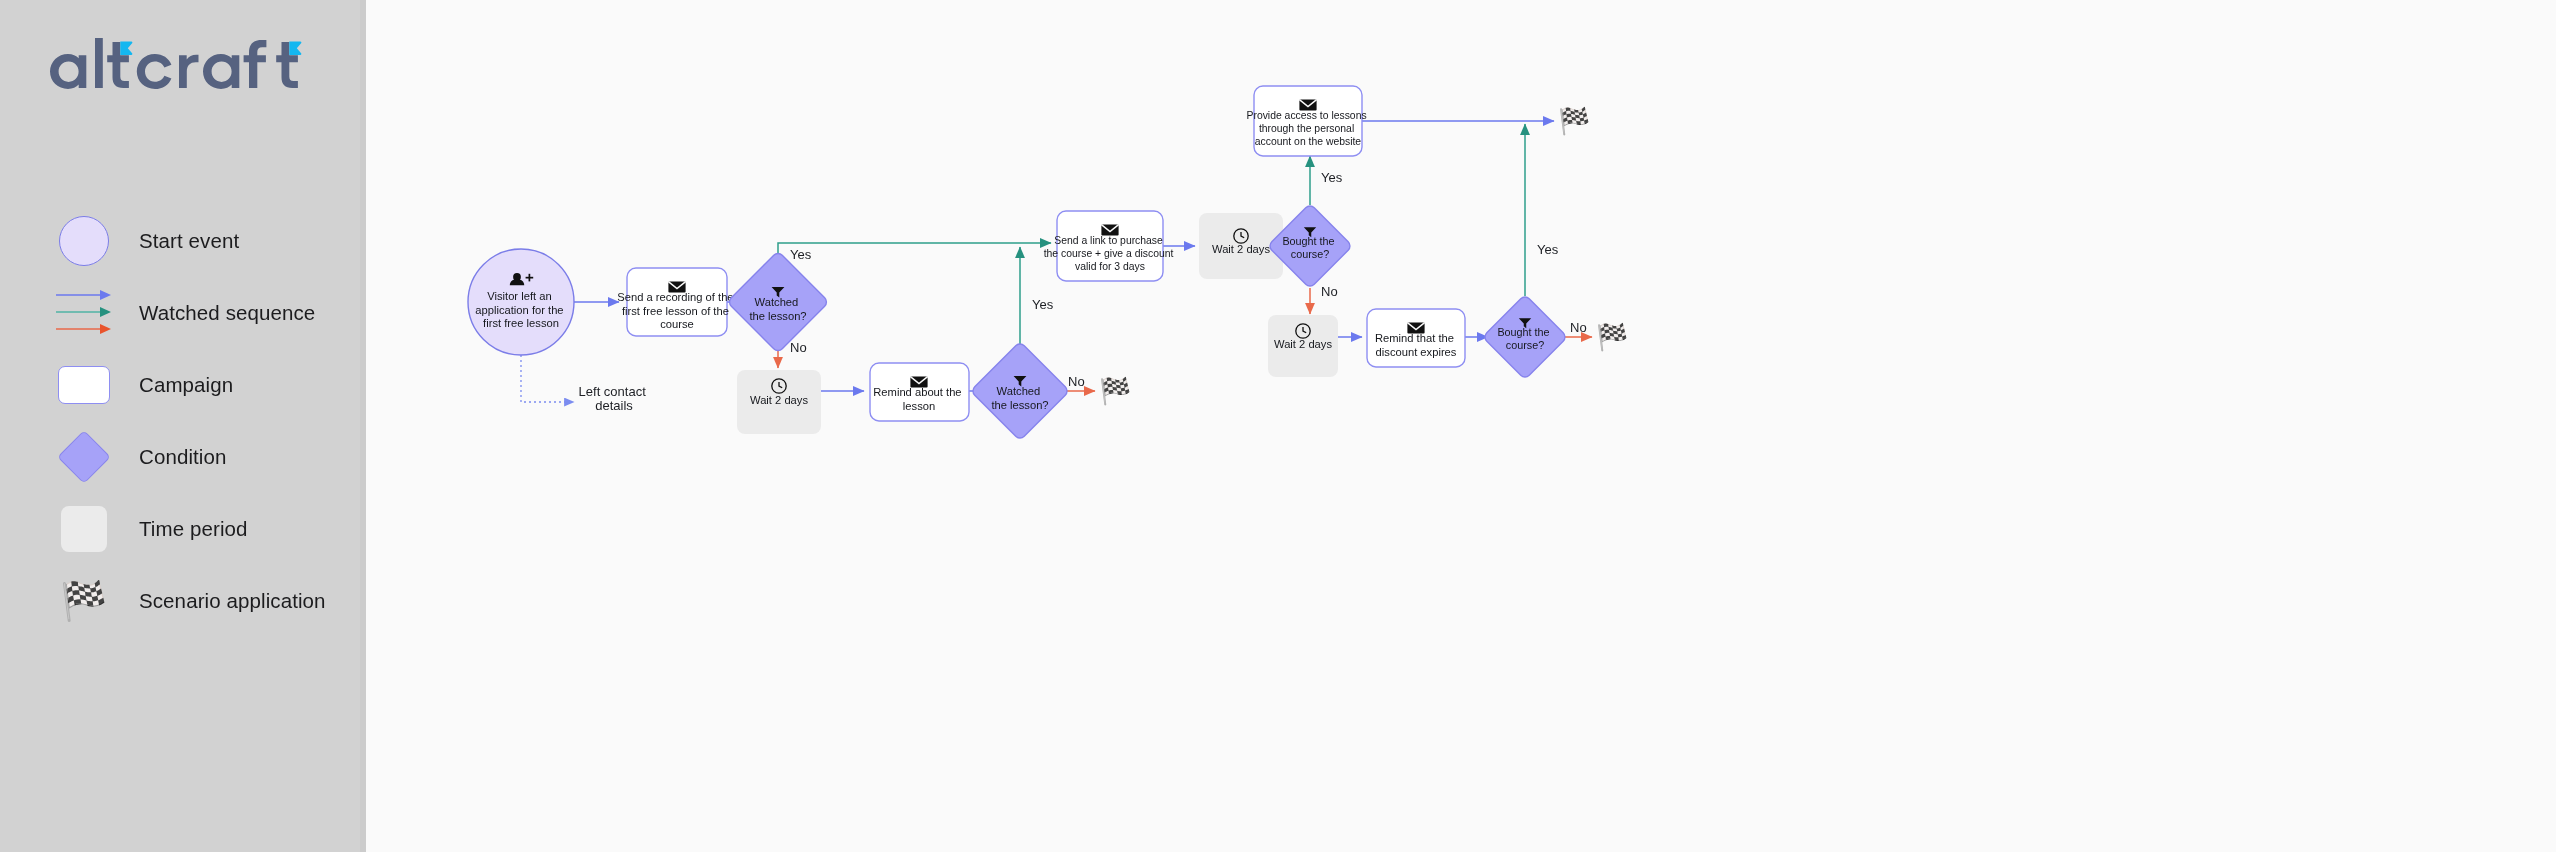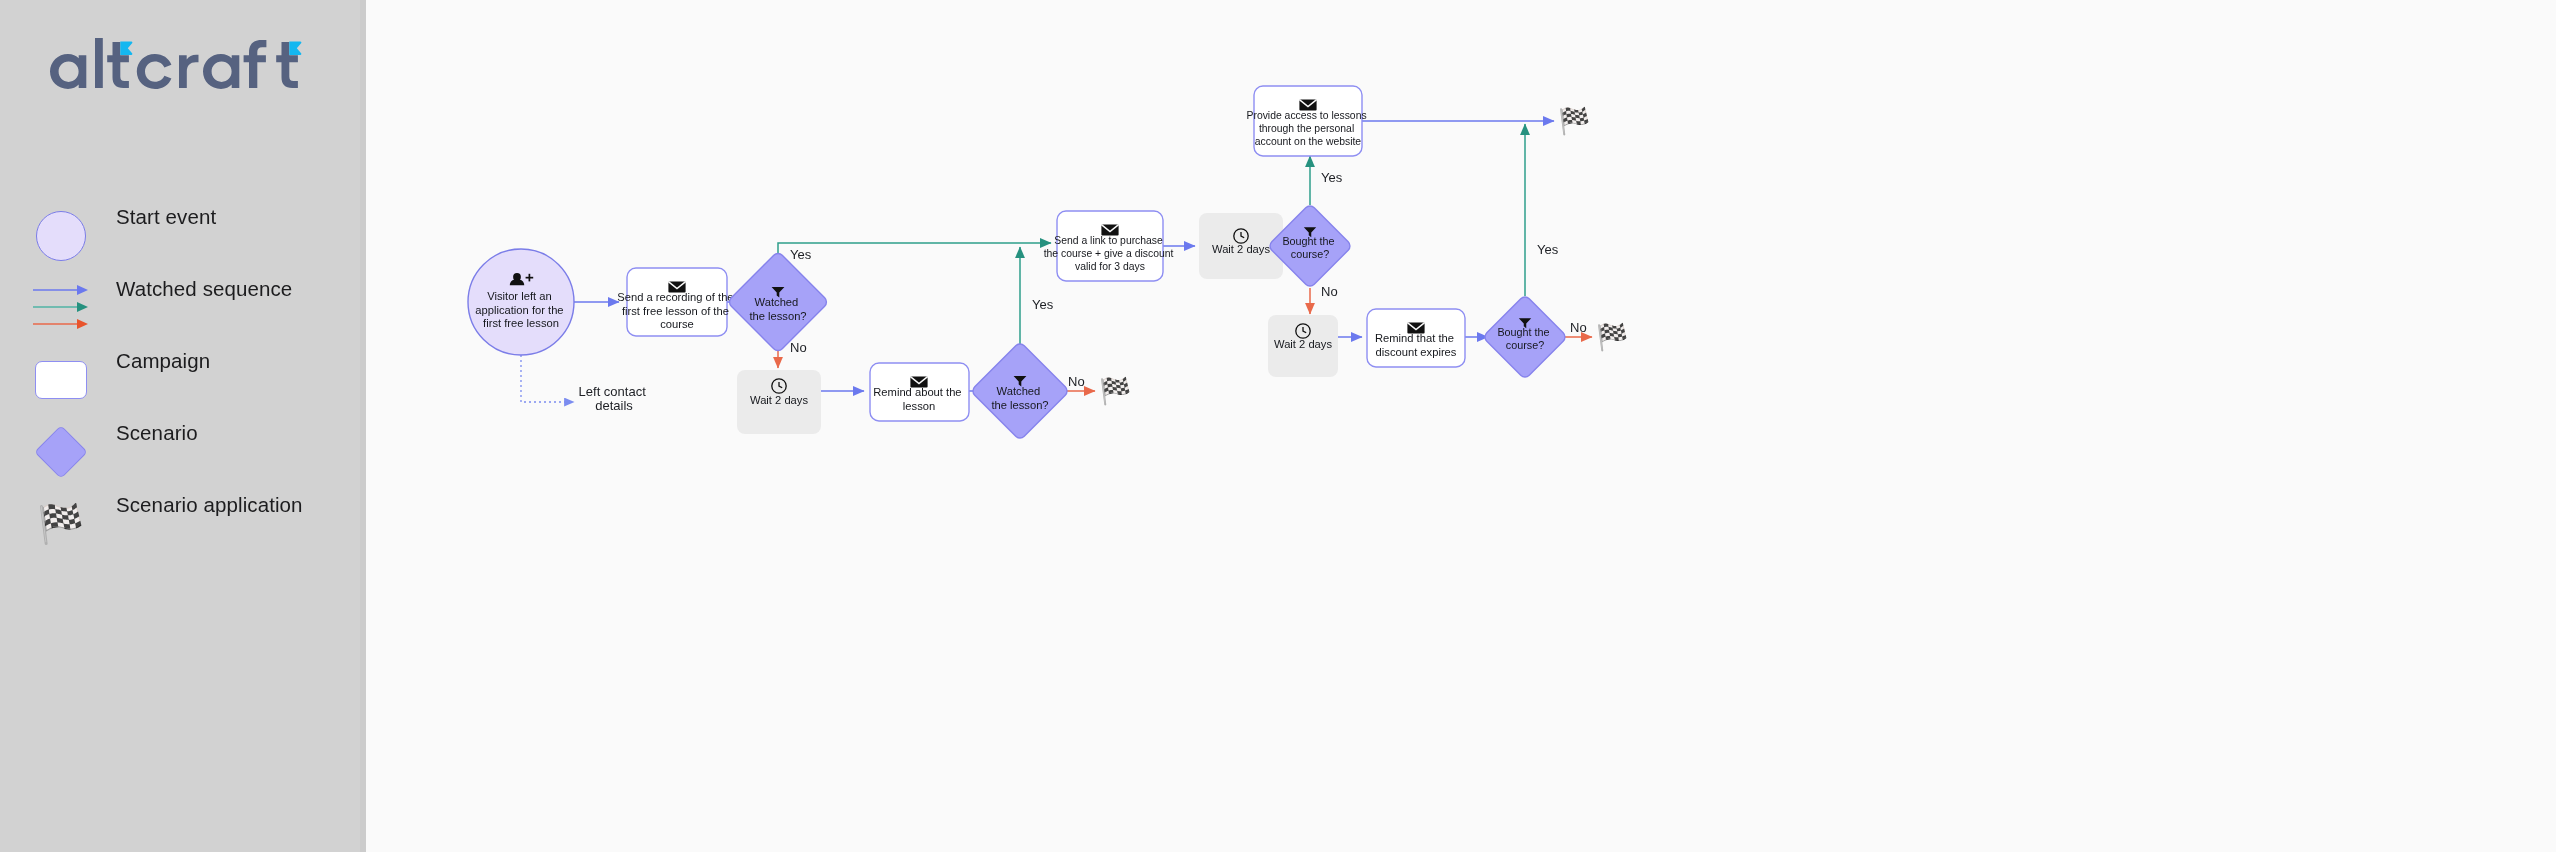--- a/index.html
+++ b/index.html
@@ -42,23 +42,24 @@
   .logo svg { display: block; }
 
   .legend {
     position: absolute;
     left: 30px;
     top: 205px;
     width: 320px;
   }
   .legend-row {
     display: flex;
-    align-items: flex-start;
+    align-items: center;
     height: 72px;
     margin-bottom: 0;
+    margin-left: 23px;
   }
   .legend-glyph {
     width: 62px;
     min-width: 62px;
     height: 62px;
     display: flex;
     align-items: center;
     justify-content: center;
     position: relative;
   }
@@ -192,23 +193,29 @@
         <div class="legend-glyph">
           <div class="lg-campaign"></div>
         </div>
         <div class="legend-label">Campaign</div>
       </div>
 
       <div class="legend-row">
         <div class="legend-glyph">
           <div class="lg-diamond"></div>
         </div>
-        <div class="legend-label">Scenario</div>
-      </div>
-
+        <div class="legend-label">Condition</div>
+      </div>
+
+      <div class="legend-row">
+        <div class="legend-glyph">
+          <div class="lg-time"></div>
+        </div>
+        <div class="legend-label">Time period</div>
+      </div>
 
       <div class="legend-row">
         <div class="legend-glyph">
           <span class="lg-flag">🏁</span>
         </div>
         <div class="legend-label">Scenario application</div>
       </div>
 
     </div>
   </div>

